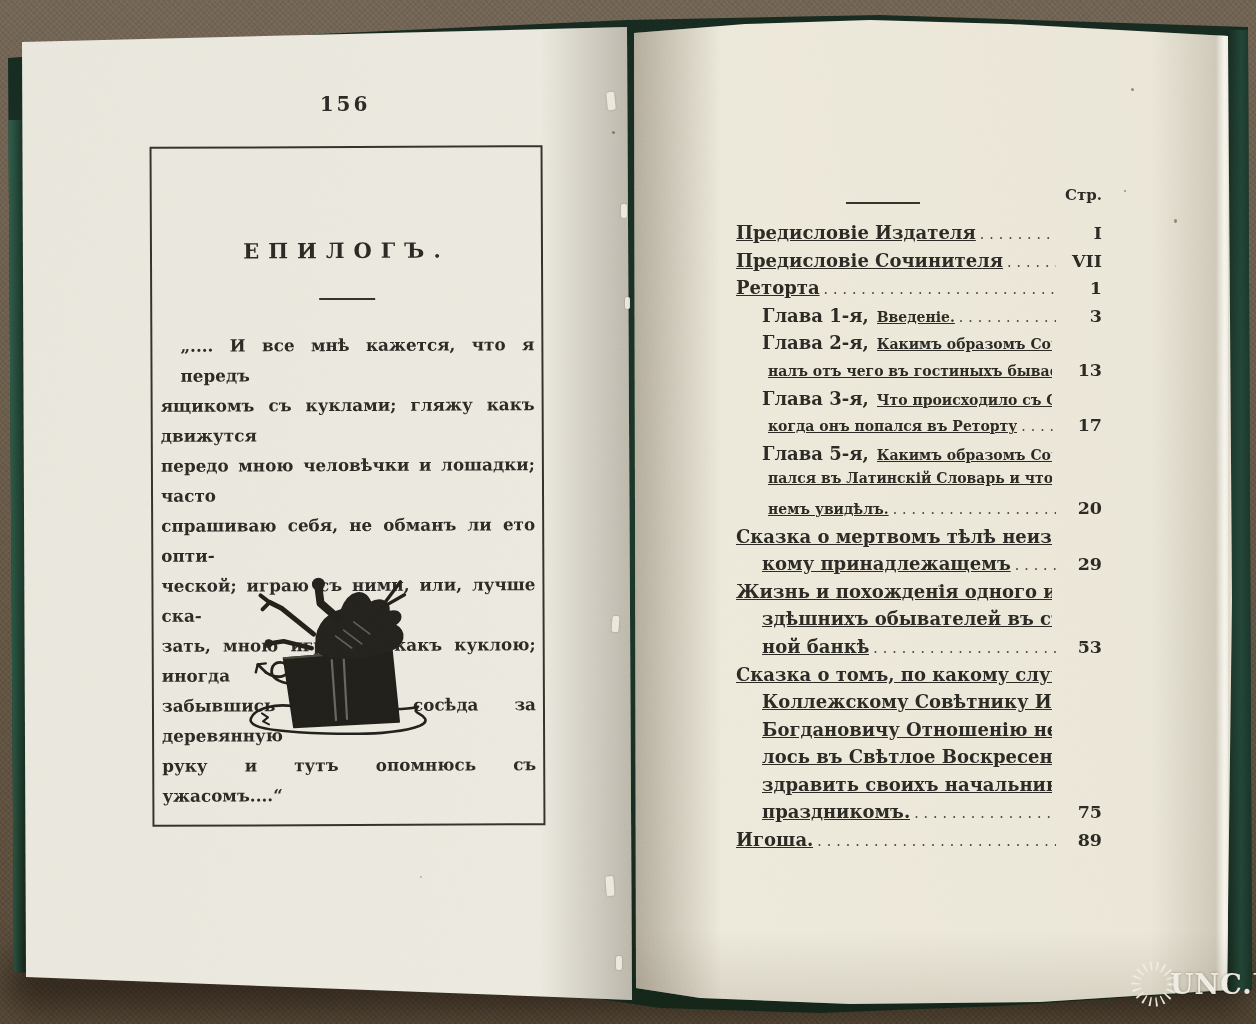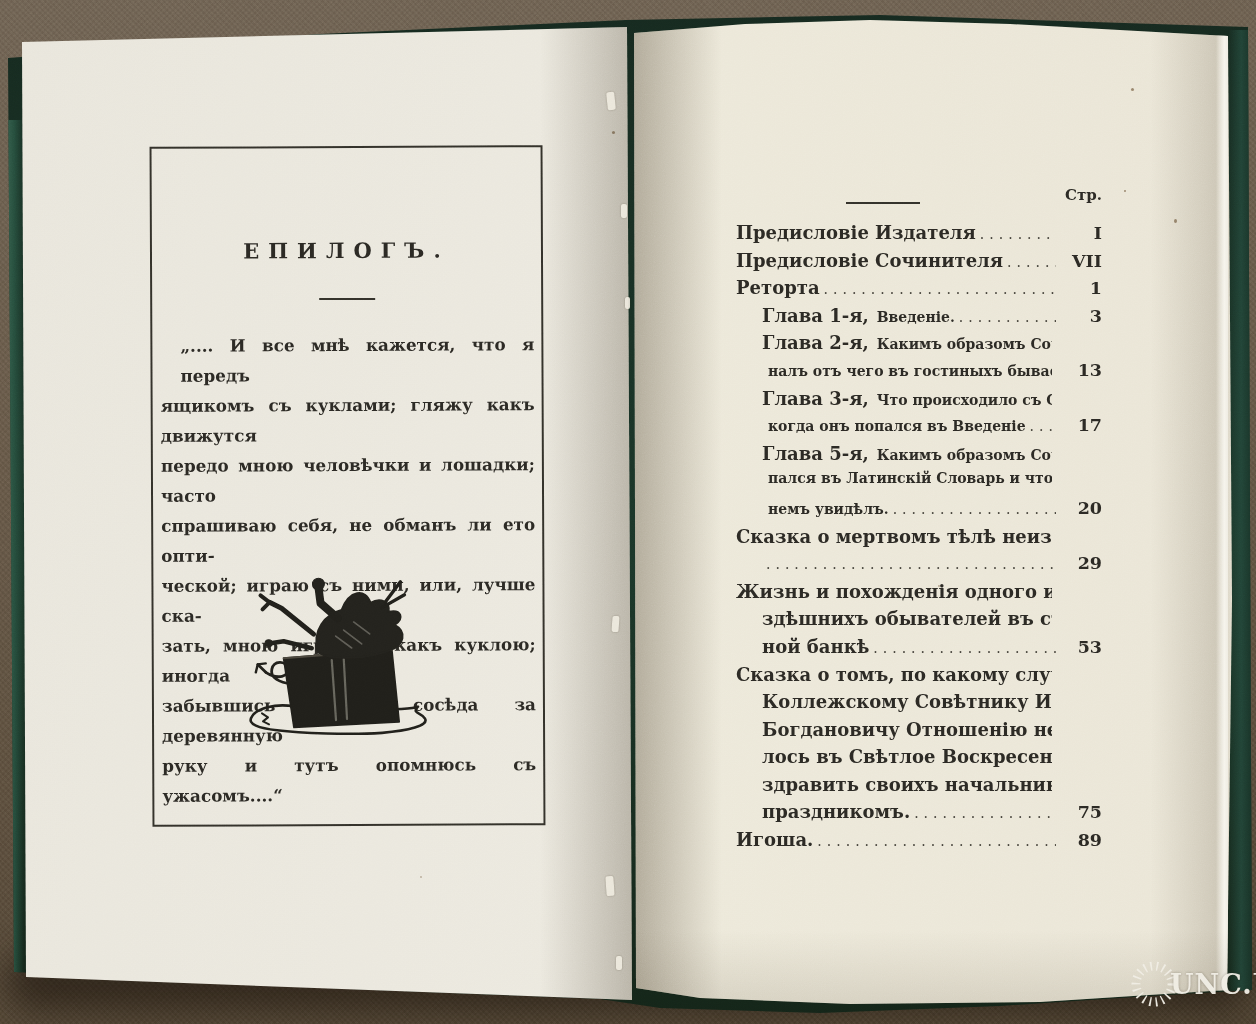--- a/index.html
+++ b/index.html
@@ -71,21 +71,21 @@
 
   
   .toc-title{position:absolute;left:700px;top:156px;width:400px;text-align:center;
       font-size:20px;font-weight:bold;letter-spacing:8px;}
   .toc-rule{position:absolute;left:846px;top:202px;width:74px;height:2px;background:#33312a;}
   .toc-col-label{position:absolute;left:1046px;top:186px;width:56px;text-align:right;
       font-size:15px;font-weight:bold;}
   .toc{position:absolute;left:736px;top:222px;width:366px;}
   .toc-row{display:flex;align-items:baseline;height:27.6px;overflow:hidden;}
   .toc-label{font-size:18px;font-weight:bold;white-space:nowrap;margin-right:8px;flex:0 0 auto;}
-  .toc-text{white-space:nowrap;flex:0 1 auto;overflow:hidden;}
+  .toc-text{white-space:nowrap;flex:0 1 auto;overflow:hidden;text-decoration:underline;}
   .toc-text.large{font-size:18px;font-weight:bold;}
   .toc-text.small{font-size:14px;font-weight:bold;}
   .toc-dots{flex:1 1 0;min-width:0;overflow:hidden;white-space:nowrap;font-size:14px;
       letter-spacing:5px;color:#45423a;margin:0 4px;}
   .toc-page{flex:0 0 42px;text-align:right;font-size:17.5px;font-weight:bold;}
 
   
   .watermark{position:absolute;left:1126px;top:956px;display:flex;align-items:center;
       color:#f1eee5;opacity:.95;}
   .watermark .wm-text{font-size:27px;font-weight:bold;letter-spacing:1px;margin-left:-12px;
@@ -103,20 +103,21 @@
   <div class="book-shadow"></div>
 
   <div class="cover">
     <div class="cover-left-hl"></div>
     <div class="cover-right-hl"></div>
   </div>
 
   <div class="page page-left">
     <div class="page-bg-left"></div>
 
+    <div class="pageno">156</div>
 
     <div class="frame">
       <div class="ep-title">ЕПИЛОГЪ.</div>
       <div class="ep-rule"></div>
       <div class="ep-para" id="para">
           <div class="para-line first">„.... И все мнѣ кажется, что я передъ</div>
           <div class="para-line">ящикомъ съ куклами; гляжу какъ движутся</div>
           <div class="para-line">передо мною человѣчки и лошадки; часто</div>
           <div class="para-line">спрашиваю себя, не обманъ ли ето опти-</div>
           <div class="para-line">ческой; играю съ ними, или, лучше ска-</div>
@@ -207,21 +208,21 @@
     <span class="toc-page">13</span>
   </div>
         <div class="toc-row" style="padding-left: 26px; justify-content: center;">
     <span class="toc-label">Глава 3-я,</span>
     <span class="toc-text small">Что происходило съ Сочинителемъ,</span>
     <span class="toc-dots"></span>
     <span class="toc-page"></span>
   </div>
         <div class="toc-row" style="padding-left: 32px;">
 
-    <span class="toc-text small">когда онъ попался въ Введеніе</span>
+    <span class="toc-text small">когда онъ попался въ Реторту</span>
     <span class="toc-dots">............................................................</span>
     <span class="toc-page">17</span>
   </div>
         <div class="toc-row" style="padding-left: 26px;">
     <span class="toc-label">Глава 5-я,</span>
     <span class="toc-text small">Какимъ образомъ Сочинитель по-</span>
     <span class="toc-dots"></span>
     <span class="toc-page"></span>
   </div>
         <div class="toc-row" style="padding-left: 32px;">
@@ -237,20 +238,21 @@
     <span class="toc-page">20</span>
   </div>
         <div class="toc-row" style="padding-left: 0px;">
 
     <span class="toc-text large">Сказка о мертвомъ тѣлѣ неизвѣстно</span>
     <span class="toc-dots"></span>
     <span class="toc-page"></span>
   </div>
         <div class="toc-row" style="padding-left: 26px;">
 
+    <span class="toc-text large">кому принадлежащемъ</span>
     <span class="toc-dots">............................................................</span>
     <span class="toc-page">29</span>
   </div>
         <div class="toc-row" style="padding-left: 0px;">
 
     <span class="toc-text large">Жизнь и похожденія одного изъ</span>
     <span class="toc-dots"></span>
     <span class="toc-page"></span>
   </div>
         <div class="toc-row" style="padding-left: 26px;">

